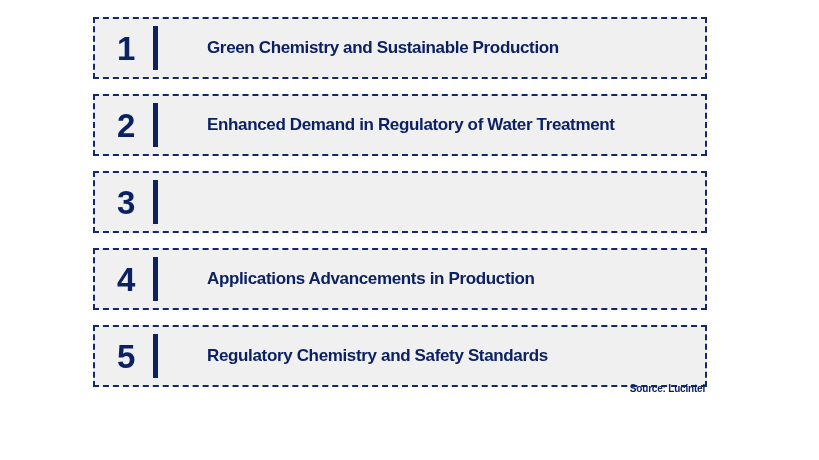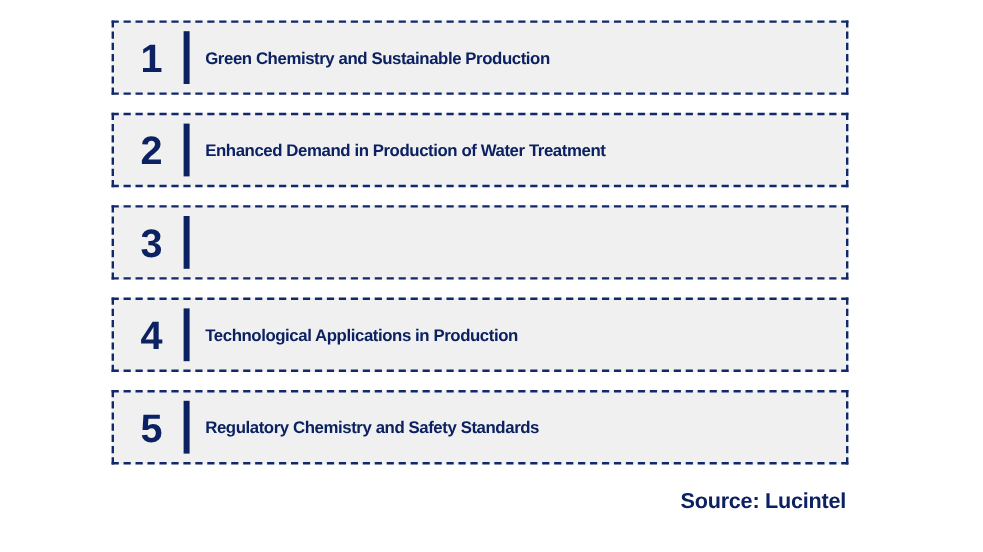--- a/index.html
+++ b/index.html
@@ -59,71 +59,71 @@
   .rank-divider {
     flex: 0 0 5px;
     width: 5px;
     height: 44px;
     background: #0b2161;
     margin: 0 13px 0 4px;
   }
 
   .trend-label {
     flex: 1 1 auto;
-    font-size: 14px;
+    font-size: 17px;
     line-height: 20px;
     font-weight: bold;
     color: #0b2161;
     font-family: "Liberation Sans", sans-serif;
     letter-spacing: -0.35px;
     white-space: nowrap;
+    margin-left: 36px;
   }
 
   .source-note {
     position: absolute;
     right: 114px;
     top: 380px;
-    font-size: 18px;
+    font-size: 10px;
     line-height: 18px;
     font-weight: bold;
     color: #0b2161;
     font-family: "Liberation Sans", sans-serif;
     letter-spacing: -0.2px;
     white-space: nowrap;
-    margin-top: 28px;
   }
 </style>
 </head>
 <body>
 
 <div id="infographic">
 
   <div class="trend-list">
 
     <div class="trend-row">
       <div class="rank-number">1</div>
       <div class="rank-divider"></div>
       <div class="trend-label">Green Chemistry and Sustainable Production</div>
     </div>
 
     <div class="trend-row">
       <div class="rank-number">2</div>
       <div class="rank-divider"></div>
-      <div class="trend-label">Enhanced Demand in Production of Water Treatment</div>
+      <div class="trend-label">Enhanced Demand in Regulatory of Water Treatment</div>
     </div>
 
     <div class="trend-row">
       <div class="rank-number">3</div>
       <div class="rank-divider"></div>
     </div>
 
     <div class="trend-row">
       <div class="rank-number">4</div>
       <div class="rank-divider"></div>
-      <div class="trend-label">Technological Applications in Production</div>
+      <div class="trend-label">Applications Advancements in Production</div>
     </div>
 
     <div class="trend-row">
       <div class="rank-number">5</div>
       <div class="rank-divider"></div>
       <div class="trend-label">Regulatory Chemistry and Safety Standards</div>
     </div>
 
   </div>
 

